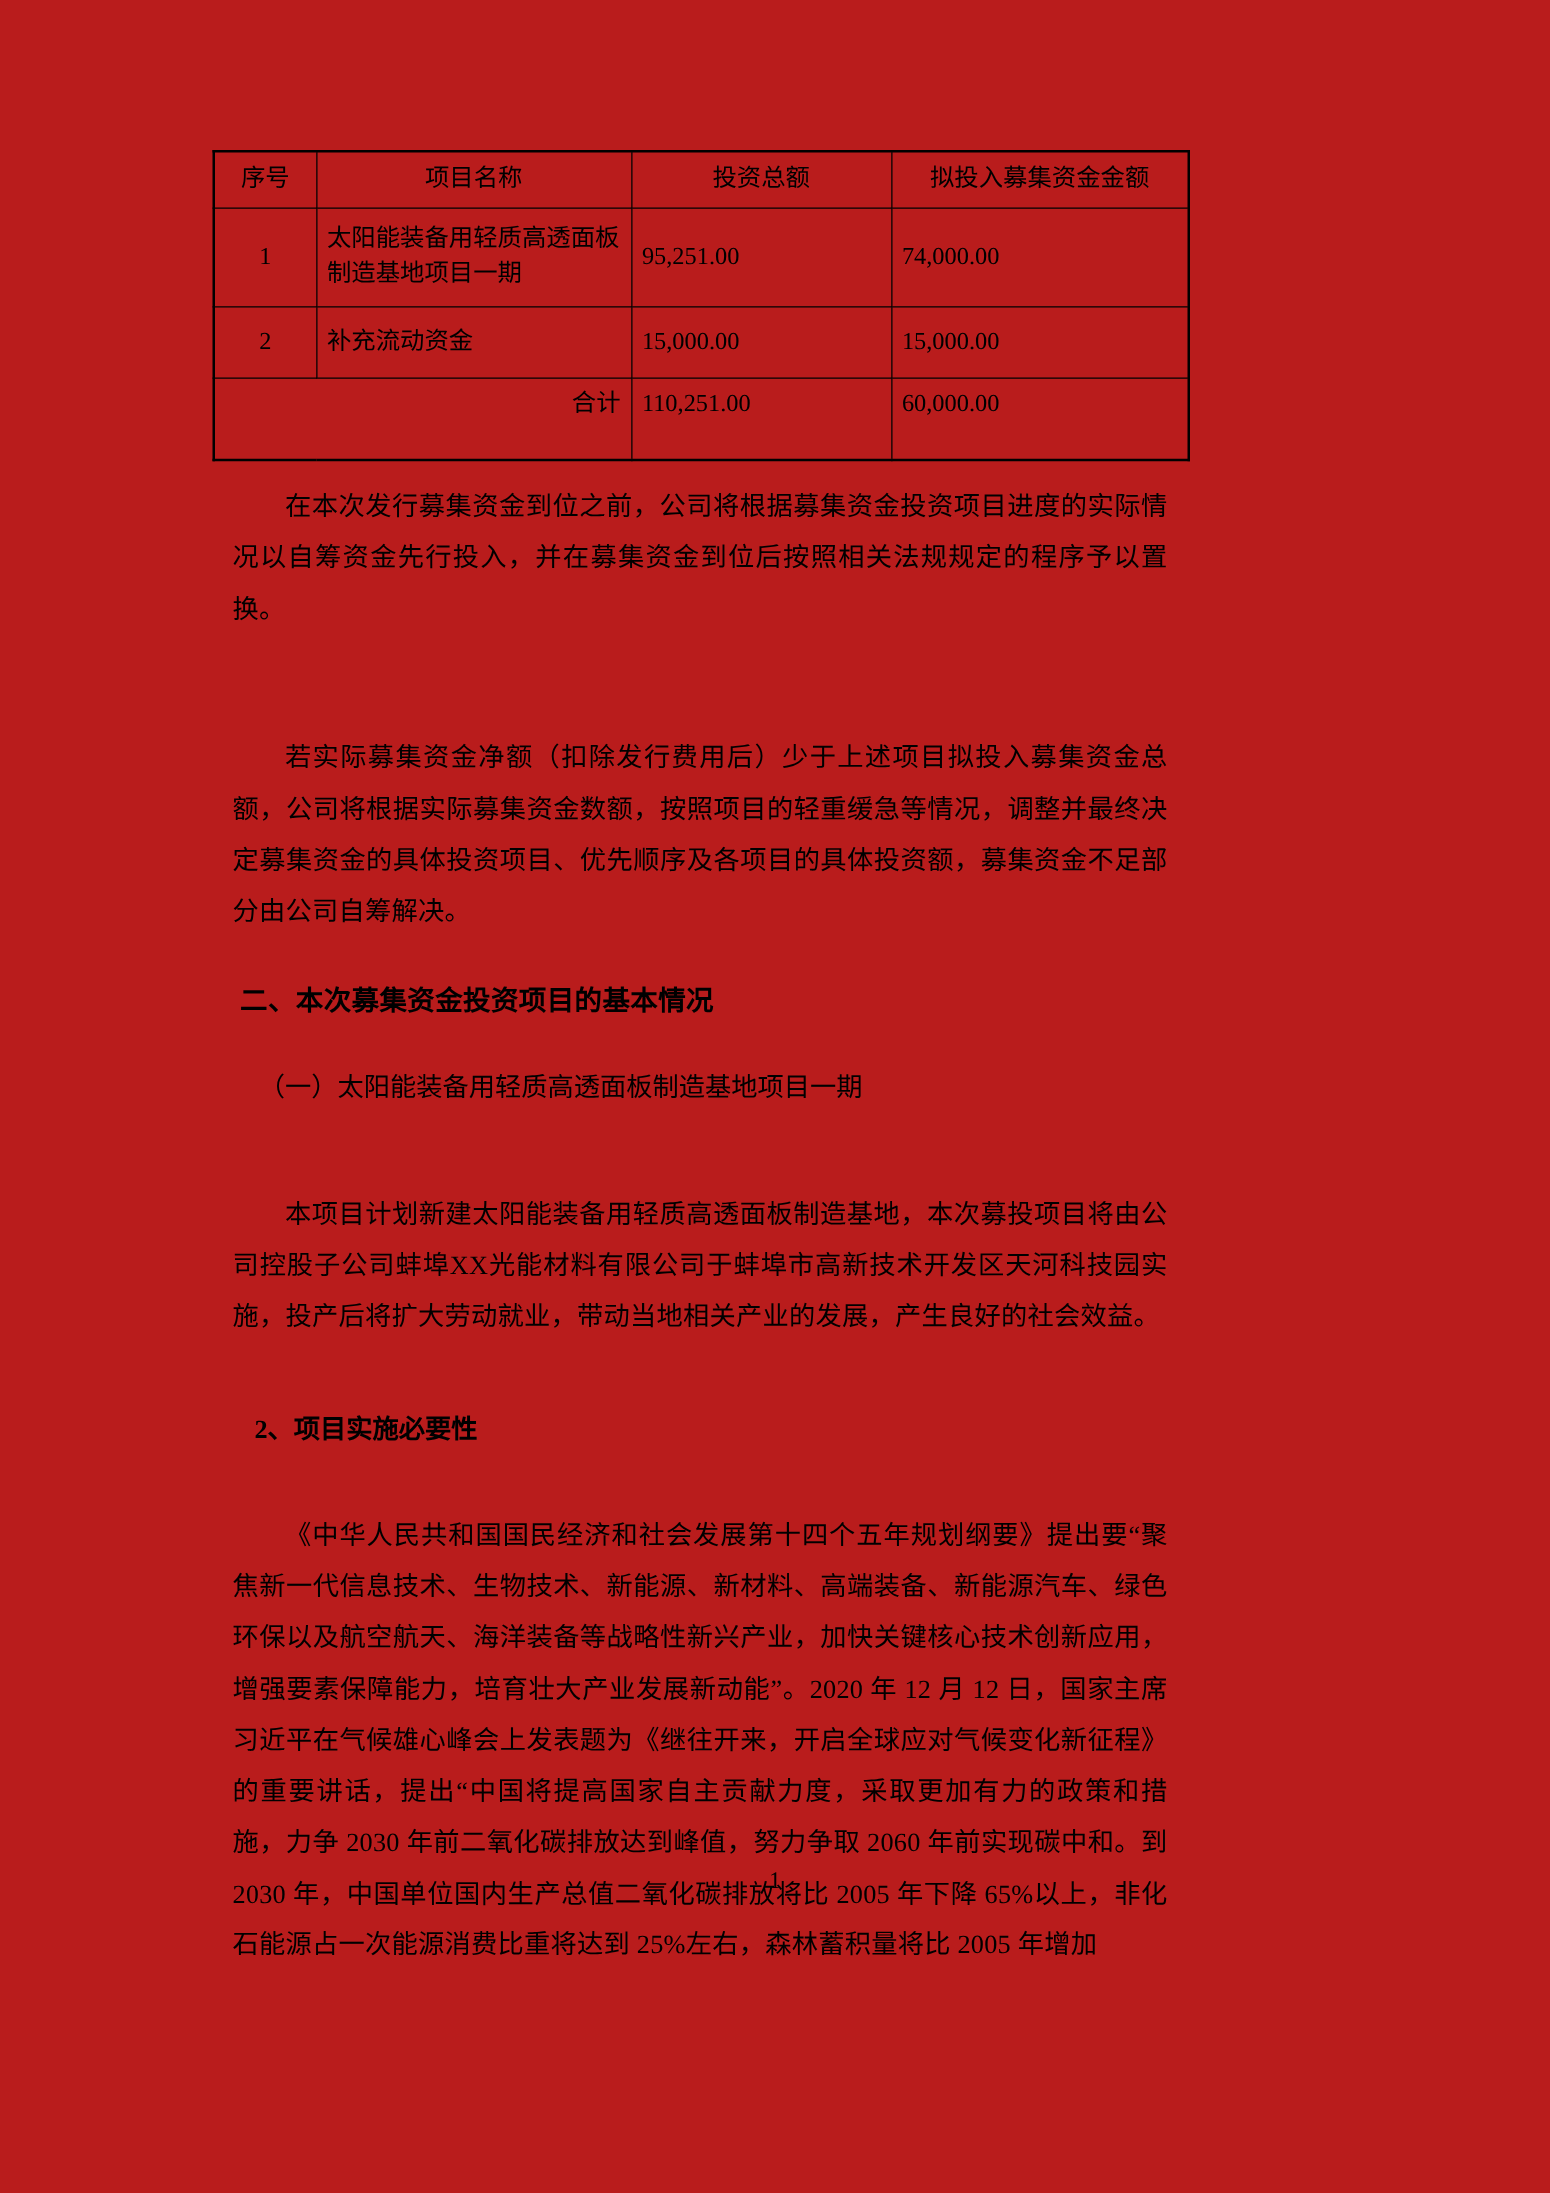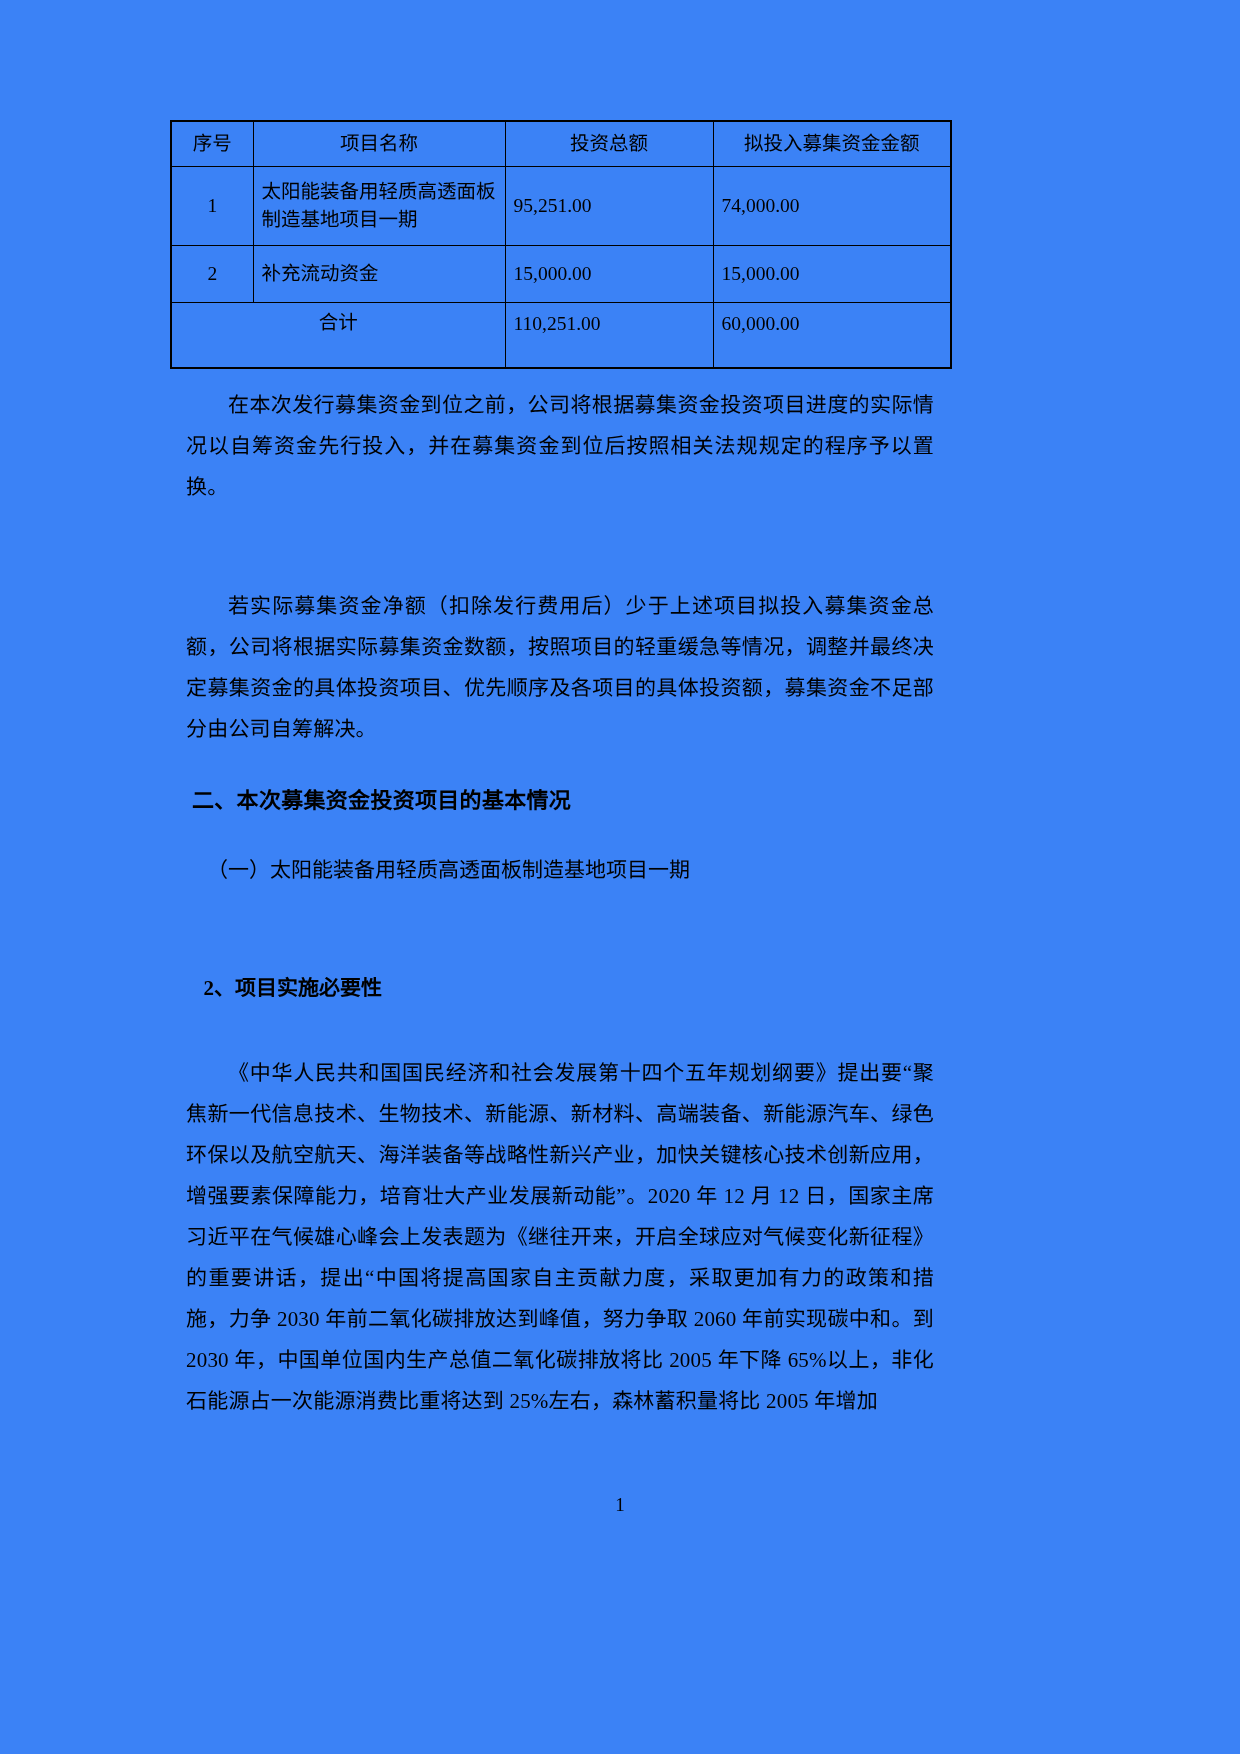--- a/index.html
+++ b/index.html
@@ -10,21 +10,21 @@
   }
   body {
     font-family: "Liberation Serif", "DejaVu Serif", serif;
     color: #000000;
   }
   .page {
     position: relative;
     width: 1240px;
     height: 1754px;
     margin: 0 auto;
-    background: #3b82f6;
+    background: #b91c1c;
     box-sizing: border-box;
     overflow: hidden;
   }
   .content {
     position: absolute;
     left: 170px;
     top: 120px;
     width: 780px;
   }
 
@@ -51,22 +51,21 @@
     font-weight: normal;
   }
   table.fund-table thead th {
     text-align: center;
     height: 34px;
   }
   td.seq   { text-align: center; }
   td.name  { text-align: left; }
   td.num   { text-align: left; }
   tr.total-row td.total-label {
-    text-align: center;
-    font-family: Liberation Mono, monospace;
+    text-align: right;
   }
   tr.total-row td { font-weight: normal; height: 52px; vertical-align: top; padding-top: 7px;}
   tr.total-row td.total-label { font-weight: normal; }
   tr.row-1 td { height: 68px; }
   tr.row-2 td { height: 46px; }
 
   
   p.para {
     font-size: 21px;
     line-height: 1.95;
@@ -175,20 +174,21 @@
 
     <div class="spacer-sm"></div>
 
     <h3 class="heading-sub">（一）太阳能装备用轻质高透面板制造基地项目一期</h3>
 
     <div class="spacer-sm"></div>
 
 
     <div class="spacer-sm"></div>
 
+    <p class="para">本项目计划新建太阳能装备用轻质高透面板制造基地，本次募投项目将由公司控股子公司蚌埠XX光能材料有限公司于蚌埠市高新技术开发区天河科技园实施，投产后将扩大劳动就业，带动当地相关产业的发展，产生良好的社会效益。</p>
 
     <div class="spacer-md"></div>
 
     <h4 class="heading-num">2、项目实施必要性</h4>
 
     <div class="spacer-sm"></div>
 
 
     <div class="spacer-sm"></div>
 

